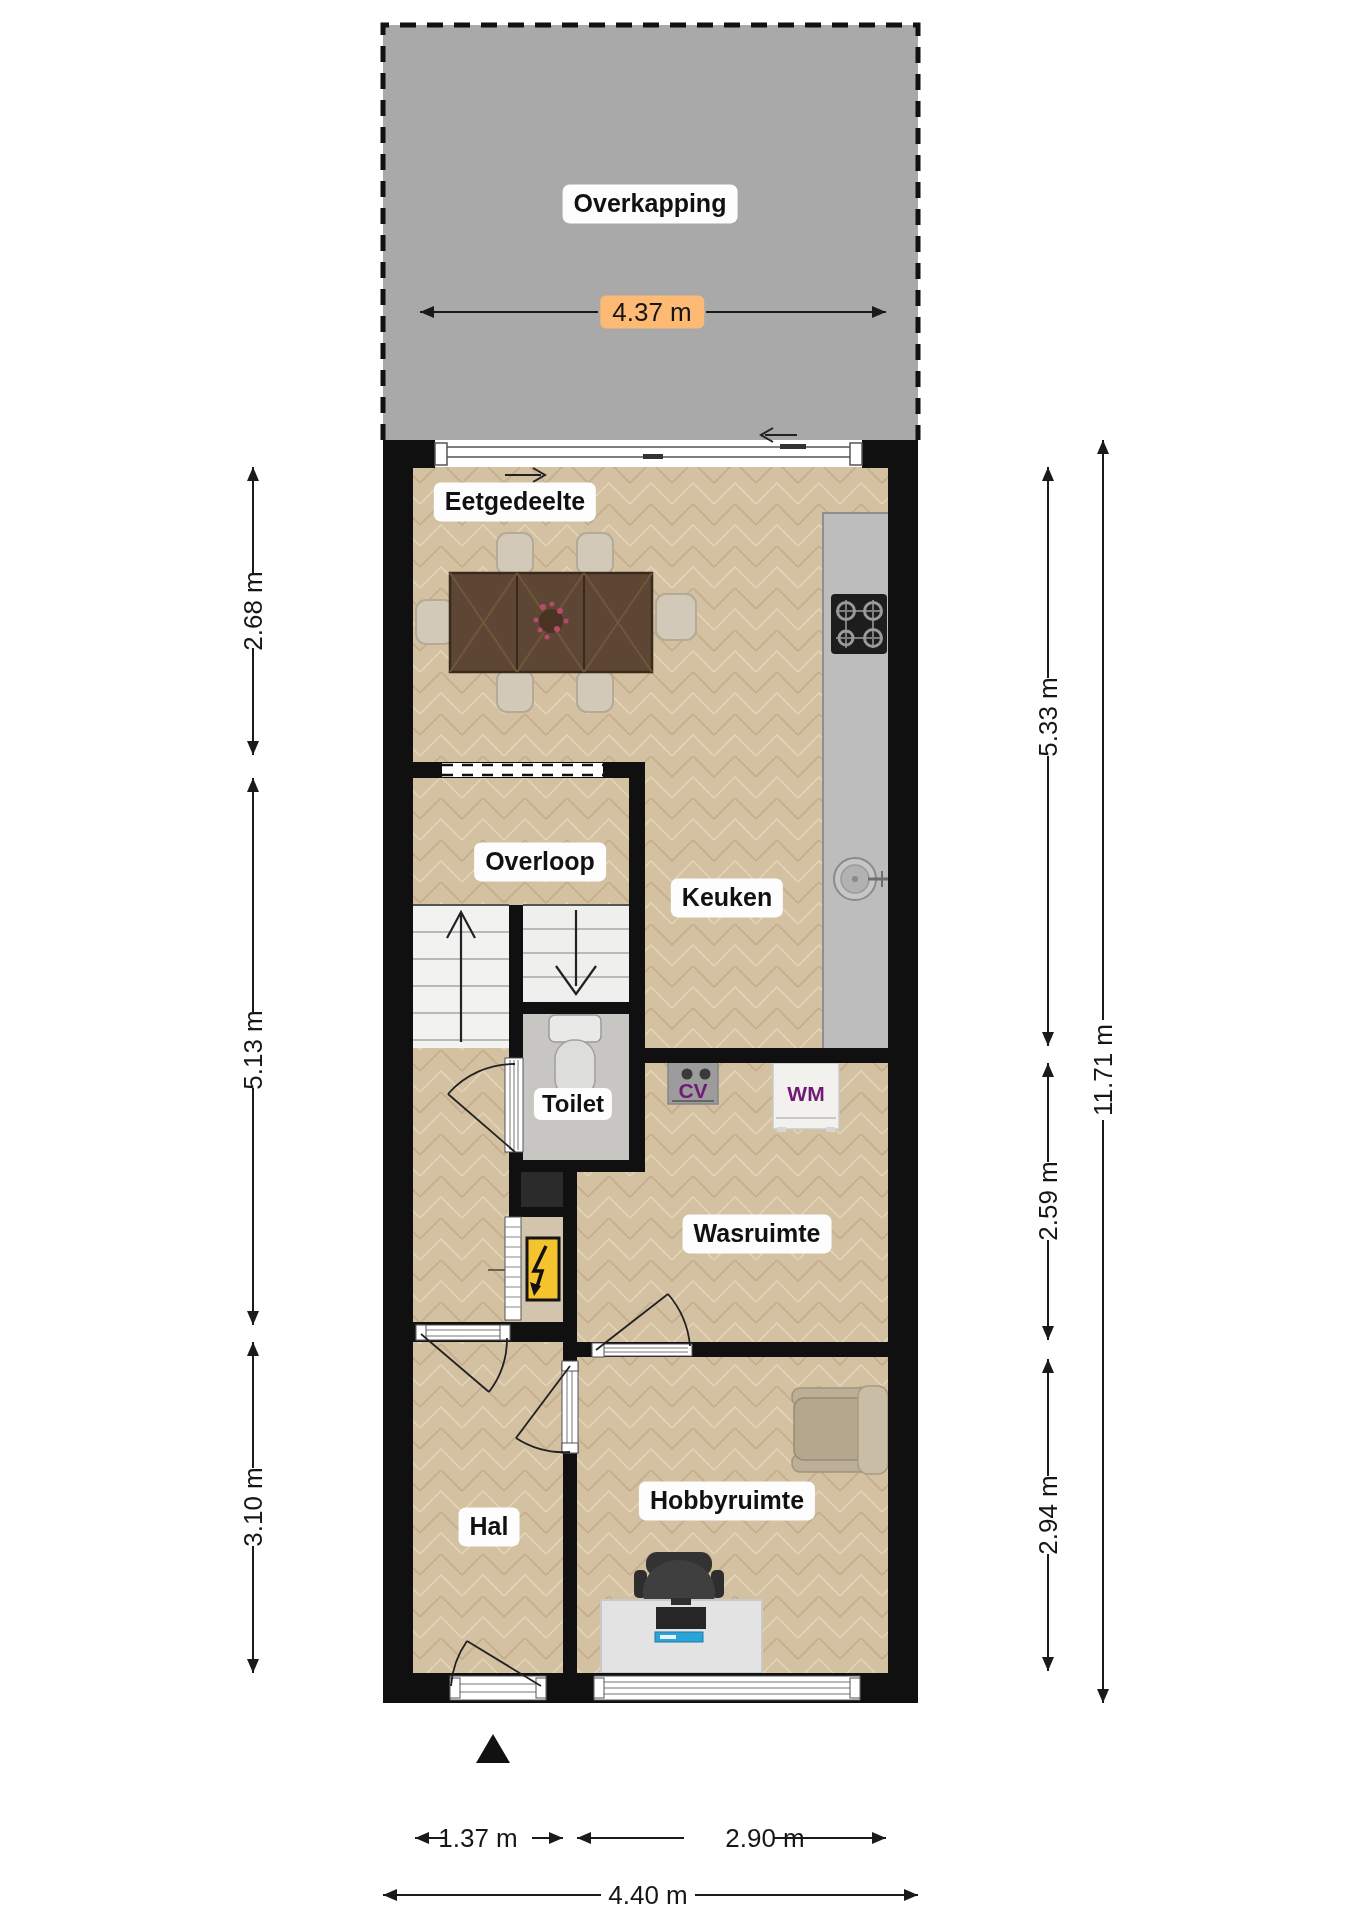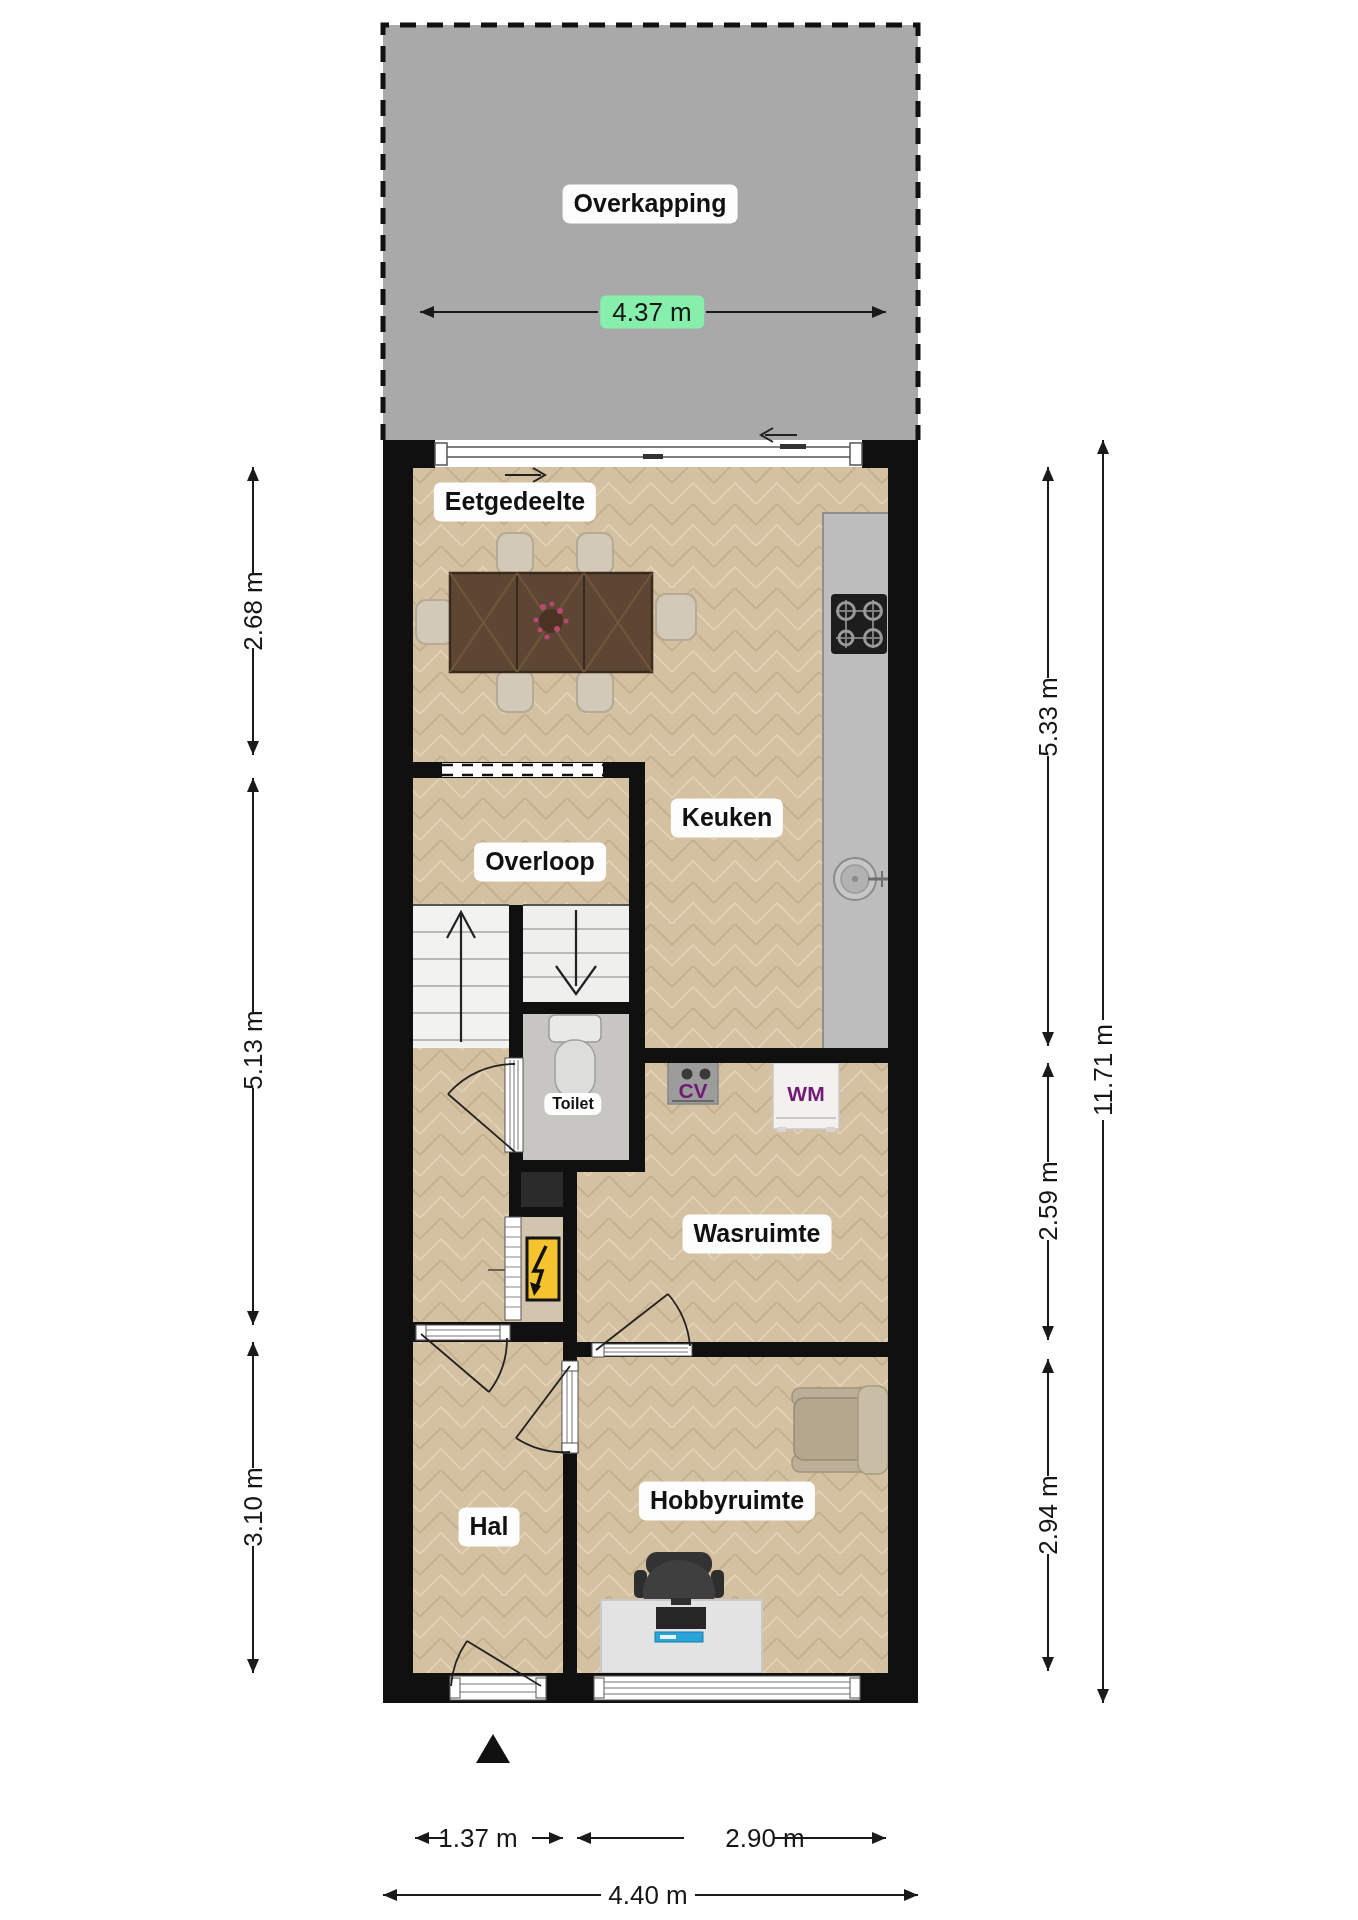--- a/index.html
+++ b/index.html
@@ -2,27 +2,27 @@
 <html><head>
 <meta charset="utf-8">
 <style>
   html,body{margin:0;padding:0;background:#ffffff;}
   #canvas{position:relative;width:1358px;height:1920px;background:#ffffff;overflow:hidden;
           font-family:"Liberation Sans","DejaVu Sans",sans-serif;}
   #plan-svg{position:absolute;left:0;top:0;}
   .room-label{position:absolute;transform:translate(-50%,-50%);background:#fdfdfd;
       border-radius:7px;padding:4px 11px;font-weight:700;font-size:25px;line-height:1.25;
       color:#111;white-space:nowrap;}
-  .room-label.small{font-size:16px;padding:1px 8px;}
+  .room-label.small{font-size:24px;padding:1px 8px;}
   .plain-label{position:absolute;transform:translate(-50%,-50%);font-weight:700;font-size:21px;
       color:#701a75;white-space:nowrap;background:transparent;}
   .dim-label{position:absolute;transform:translate(-50%,-50%);font-weight:400;font-size:26px;
       color:#161616;white-space:nowrap;}
   .dim-label.vert{transform:translate(-50%,-50%) rotate(-90deg);}
-  .dim-label.pill{background:#86efac;border-radius:6px;padding:1px 12px;}
+  .dim-label.pill{background:#fdba74;border-radius:6px;padding:1px 12px;}
 </style>
 </head>
 <body>
 
 <div id="canvas">
 
 <svg id="plan-svg" width="1358" height="1920" viewBox="0 0 1358 1920">
   <defs>
     <pattern id="herr" width="84" height="42" patternUnits="userSpaceOnUse">
       <rect width="84" height="42" fill="#d4c1a2"></rect>
@@ -335,21 +335,21 @@
     <polygon points="577,1838 591,1832 591,1844"></polygon>
         <polygon points="886,1838 872,1832 872,1844"></polygon>
     <polygon points="383,1895 397,1889 397,1901"></polygon>
         <polygon points="918,1895 904,1889 904,1901"></polygon>
   </g>
 </svg>
 
 <div class="room-label" style="left:650px;top:204px">Overkapping</div>
 <div class="room-label" style="left:515px;top:502px">Eetgedeelte</div>
 <div class="room-label" style="left:540px;top:862px">Overloop</div>
-<div class="room-label" style="left:727px;top:818px">Keuken</div>
+<div class="room-label" style="left:727px;top:898px">Keuken</div>
 <div class="room-label small" style="left:573px;top:1104px">Toilet</div>
 <div class="room-label" style="left:757px;top:1234px">Wasruimte</div>
 <div class="room-label" style="left:489px;top:1527px">Hal</div>
 <div class="room-label" style="left:727px;top:1501px">Hobbyruimte</div>
 
 <div class="plain-label" style="left:693px;top:1091px">CV</div>
 <div class="plain-label" style="left:806px;top:1094px">WM</div>
 
 <div class="dim-label pill" style="left:652px;top:312px">4.37 m</div>
 <div class="dim-label vert" style="left:253px;top:611px">2.68 m</div>

